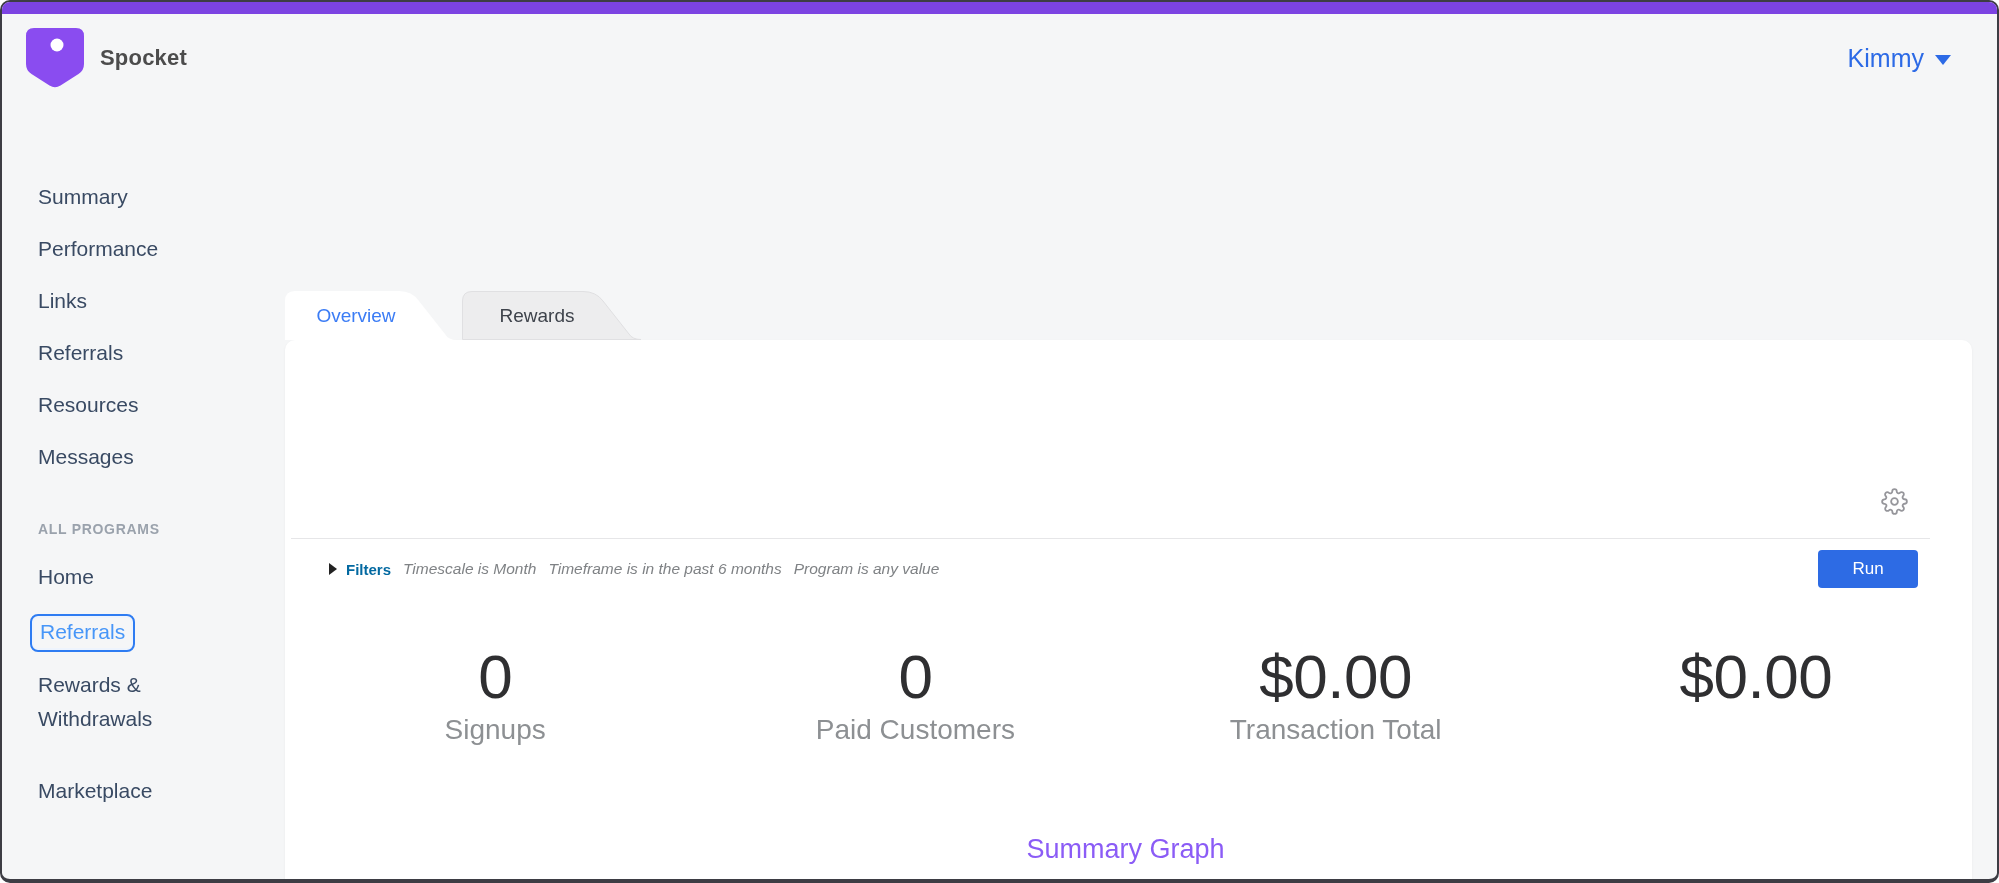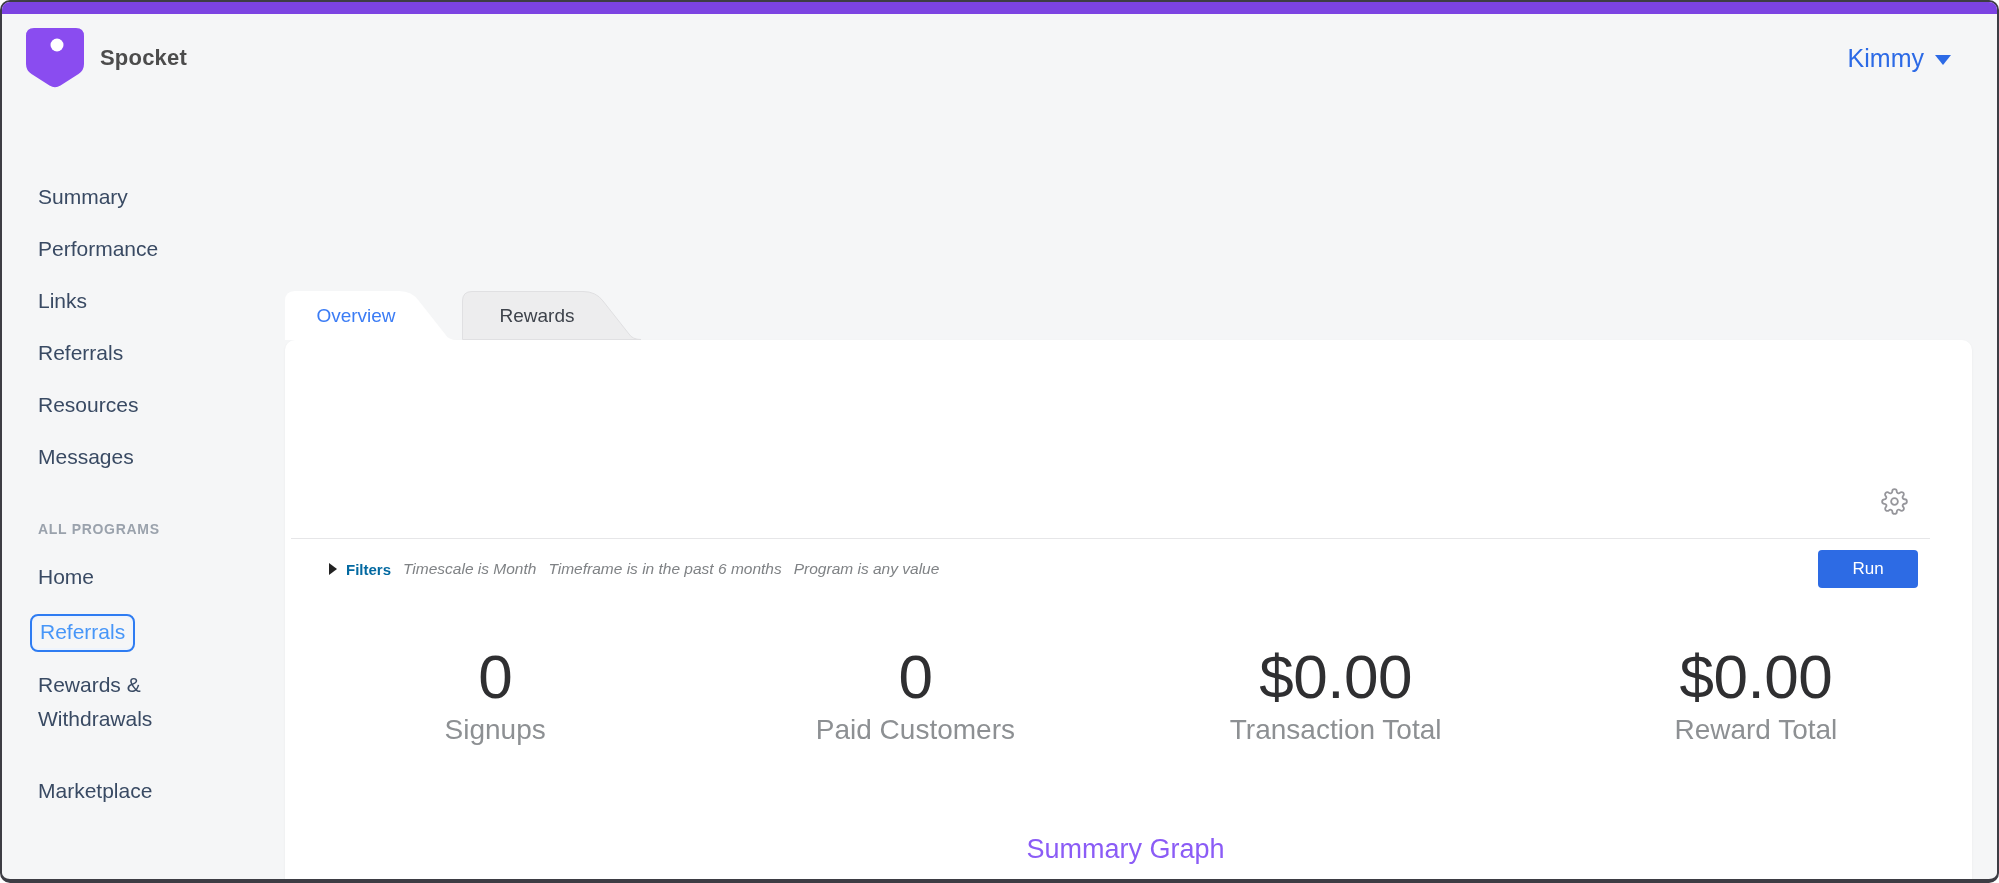--- a/index.html
+++ b/index.html
@@ -160,21 +160,20 @@
           <div class="stat">
             <div class="stat-value">0</div>
             <div class="stat-label">Paid Customers</div>
           </div>
           <div class="stat">
             <div class="stat-value">$0.00</div>
             <div class="stat-label">Transaction Total</div>
           </div>
           <div class="stat">
             <div class="stat-value">$0.00</div>
-            <div class="stat-label">Reward Total</div>
           </div>
         </div>
 
         <div class="graph-title">Summary Graph</div>
       </div>
     </div>
 
   </div>
 </div>
 

